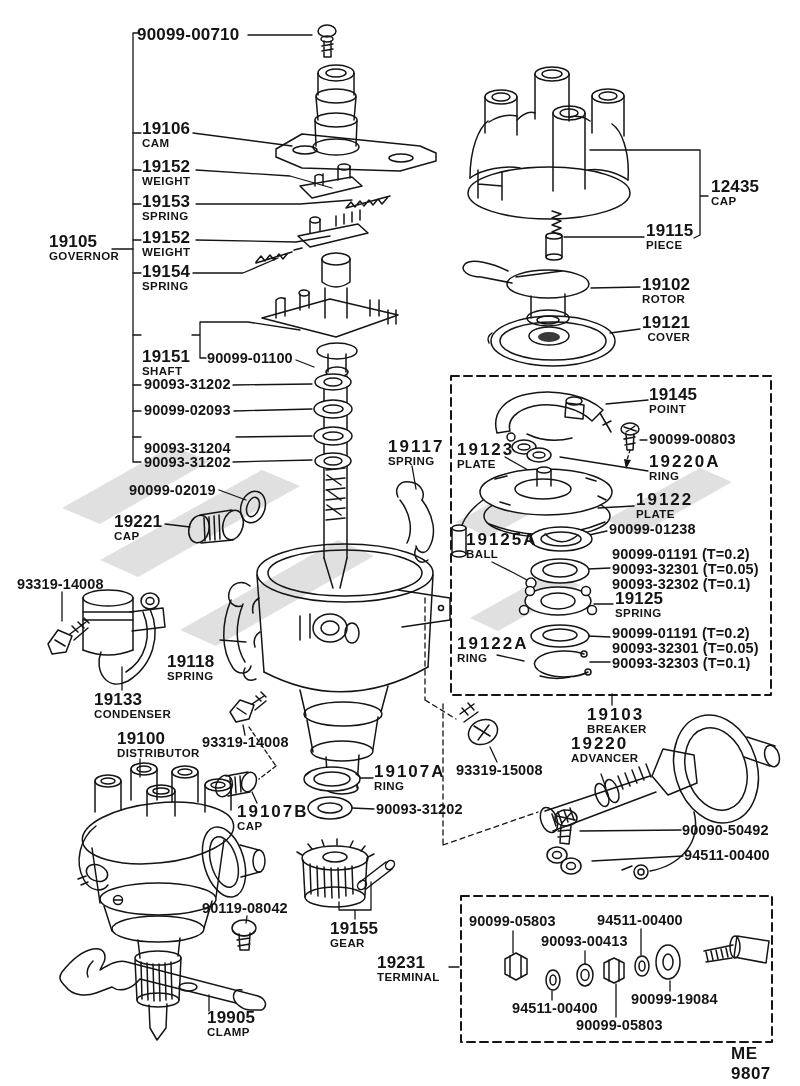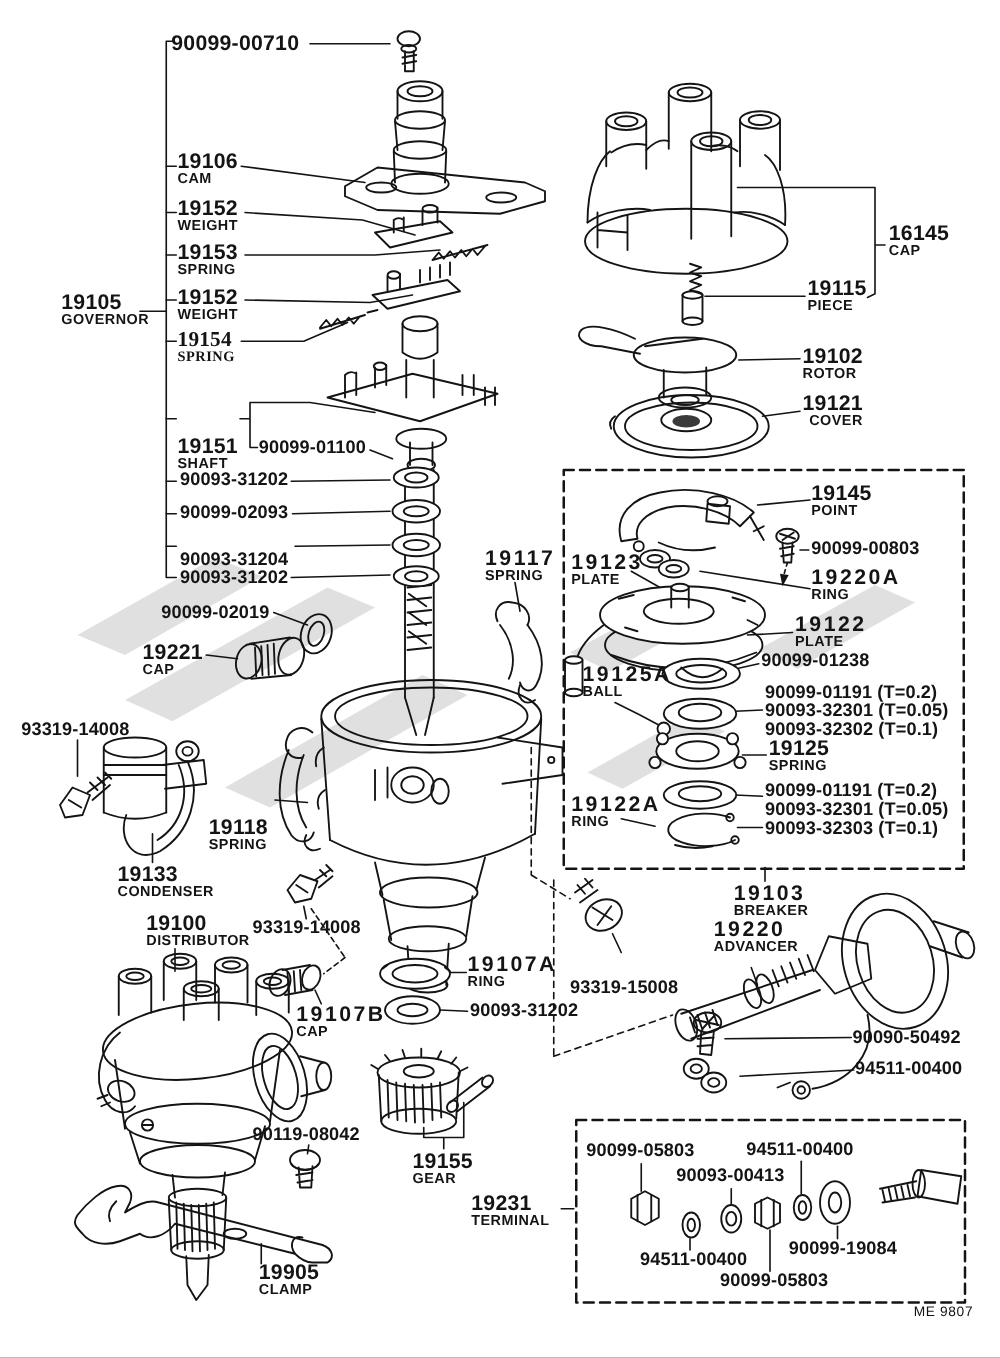--- a/index.html
+++ b/index.html
@@ -14,21 +14,21 @@
     font-family:"Liberation Sans",sans-serif;
   }
   #art{position:absolute;left:0;top:0;}
   #labels-layer{position:absolute;left:0;top:0;width:800px;height:1086px;pointer-events:none;}
   .lbl{position:absolute;color:var(--ink);font-weight:700;white-space:nowrap;line-height:1;}
   .num{display:block;}
   .num.lg{font-size:17px;letter-spacing:.2px;}
   .num.md{font-size:14.5px;letter-spacing:.1px;}
   .lbl.spaced .num{letter-spacing:2px;}
   .nm{display:block;font-size:11.5px;letter-spacing:.4px;margin-top:1px;}
-  #footer-code{position:absolute;left:731px;top:1044px;font-size:11px;font-weight:400;color:var(--ink);letter-spacing:.5px;}
+  #footer-code{position:absolute;left:731px;top:1044px;font-size:17px;font-weight:700;color:var(--ink);letter-spacing:.5px;}
 </style>
 </head>
 <body>
 
 <div id="page">
 
 <svg id="art" width="800" height="1086" viewBox="0 0 800 1086" fill="none" stroke="#141414" stroke-width="1.5" stroke-linecap="round" stroke-linejoin="round">
 
   <g stroke="none" fill="#c7c7c7" opacity="0.55">
     <path d="M62,508 L172,446 L210,461 L100,524 Z"></path>
@@ -516,21 +516,21 @@
         <span class="nm">SPRING</span>
       </div>
       <div class="lbl" style="left: 49px; top: 233px;">
         <span class="num lg">19105</span>
         <span class="nm">GOVERNOR</span>
       </div>
       <div class="lbl" style="left: 142px; top: 229px;">
         <span class="num lg">19152</span>
         <span class="nm">WEIGHT</span>
       </div>
-      <div class="lbl" style="left: 142px; top: 263px; font-family: Liberation Serif, serif;">
+      <div class="lbl" style="left: 142px; top: 263px;">
         <span class="num lg">19154</span>
         <span class="nm">SPRING</span>
       </div>
       <div class="lbl" style="left: 142px; top: 328px; margin-top: 20px;">
         <span class="num lg">19151</span>
         <span class="nm">SHAFT</span>
       </div>
       <div class="lbl" style="left: 207px; top: 351px;">
         <span class="num md">90099-01100</span>
       </div>
@@ -595,21 +595,21 @@
       </div>
       <div class="lbl" style="left: 207px; top: 1009px;">
         <span class="num lg">19905</span>
         <span class="nm">CLAMP</span>
       </div>
       <div class="lbl" style="left: 377px; top: 954px;">
         <span class="num lg">19231</span>
         <span class="nm">TERMINAL</span>
       </div>
       <div class="lbl" style="left: 711px; top: 178px;">
-        <span class="num lg">16145</span>
+        <span class="num lg">12435</span>
         <span class="nm">CAP</span>
       </div>
       <div class="lbl" style="left: 646px; top: 222px;">
         <span class="num lg">19115</span>
         <span class="nm">PIECE</span>
       </div>
       <div class="lbl" style="left: 642px; top: 276px;">
         <span class="num lg">19102</span>
         <span class="nm">ROTOR</span>
       </div>
@@ -670,21 +670,21 @@
         <span class="num md">90093-32303 (T=0.1)</span>
       </div>
       <div class="lbl spaced" style="left: 587px; top: 706px;">
         <span class="num lg">19103</span>
         <span class="nm">BREAKER</span>
       </div>
       <div class="lbl spaced" style="left: 571px; top: 735px;">
         <span class="num lg">19220</span>
         <span class="nm">ADVANCER</span>
       </div>
-      <div class="lbl" style="left: 456px; top: 763px; margin-top: 20px;">
+      <div class="lbl" style="left: 456px; top: 763px;">
         <span class="num md">93319-15008</span>
       </div>
       <div class="lbl" style="left: 682px; top: 823px;">
         <span class="num md">90090-50492</span>
       </div>
       <div class="lbl" style="left: 684px; top: 848px;">
         <span class="num md">94511-00400</span>
       </div>
       <div class="lbl" style="left: 469px; top: 914px;">
         <span class="num md">90099-05803</span>

